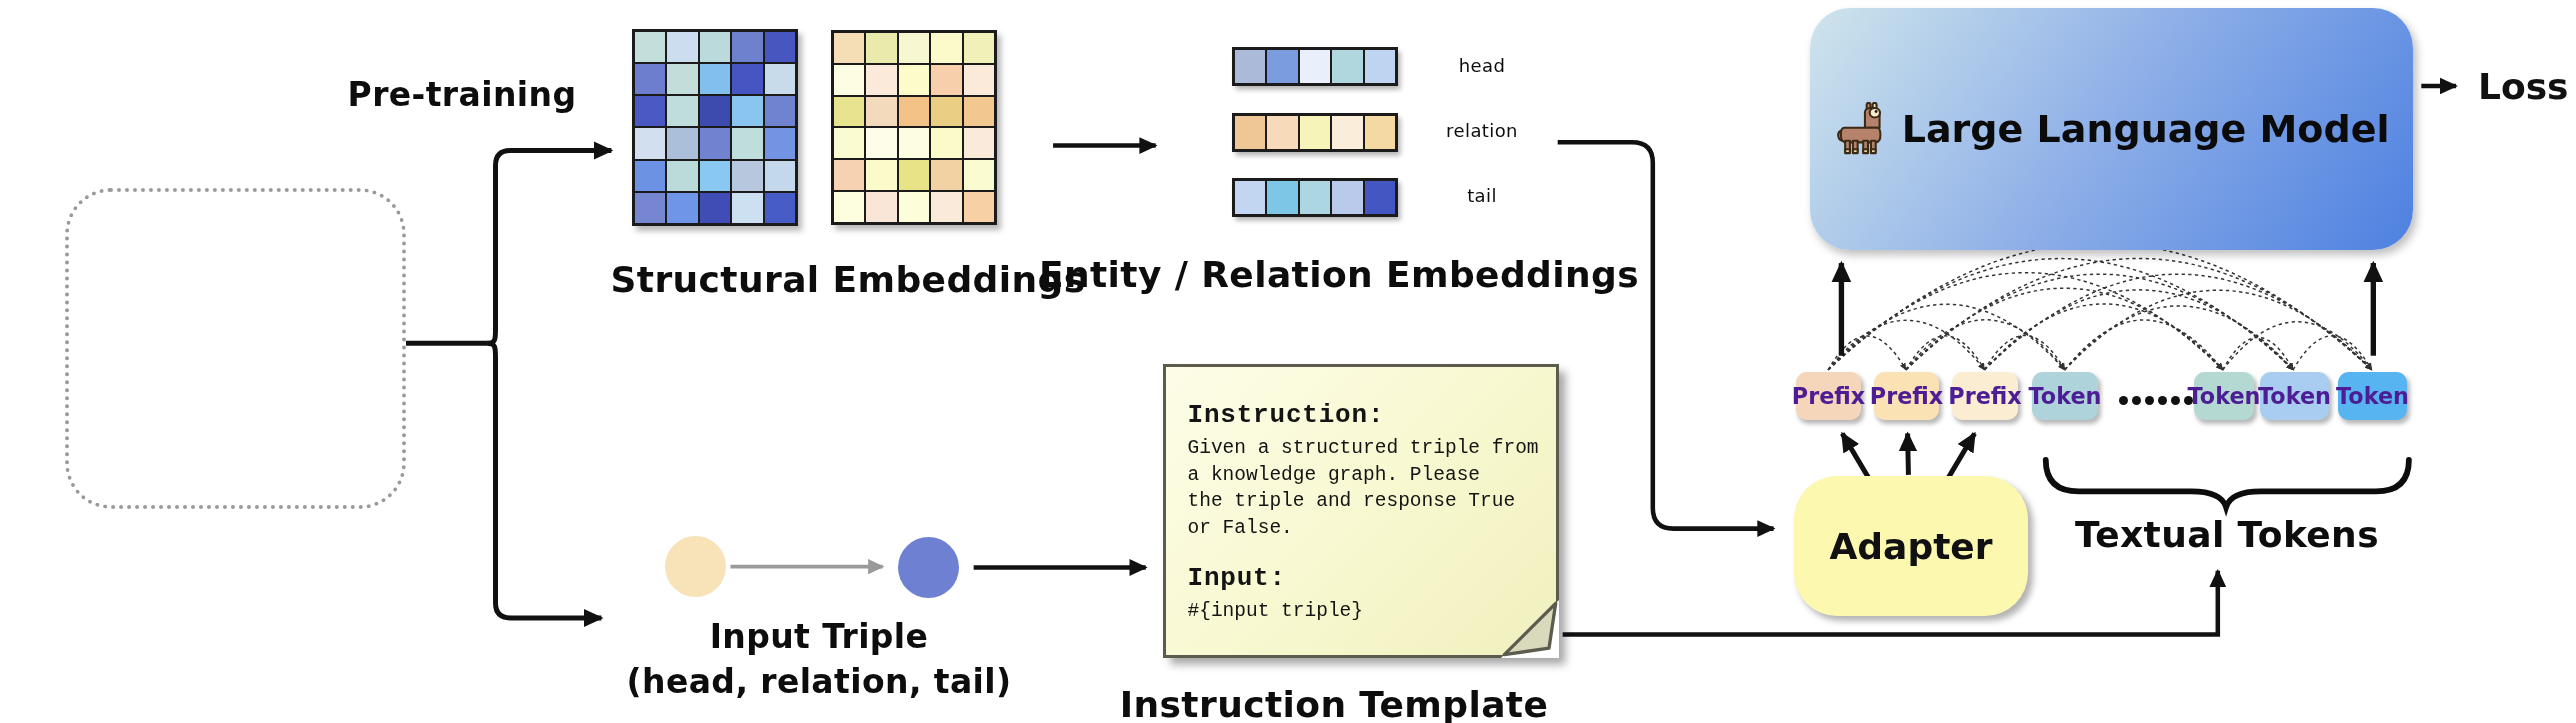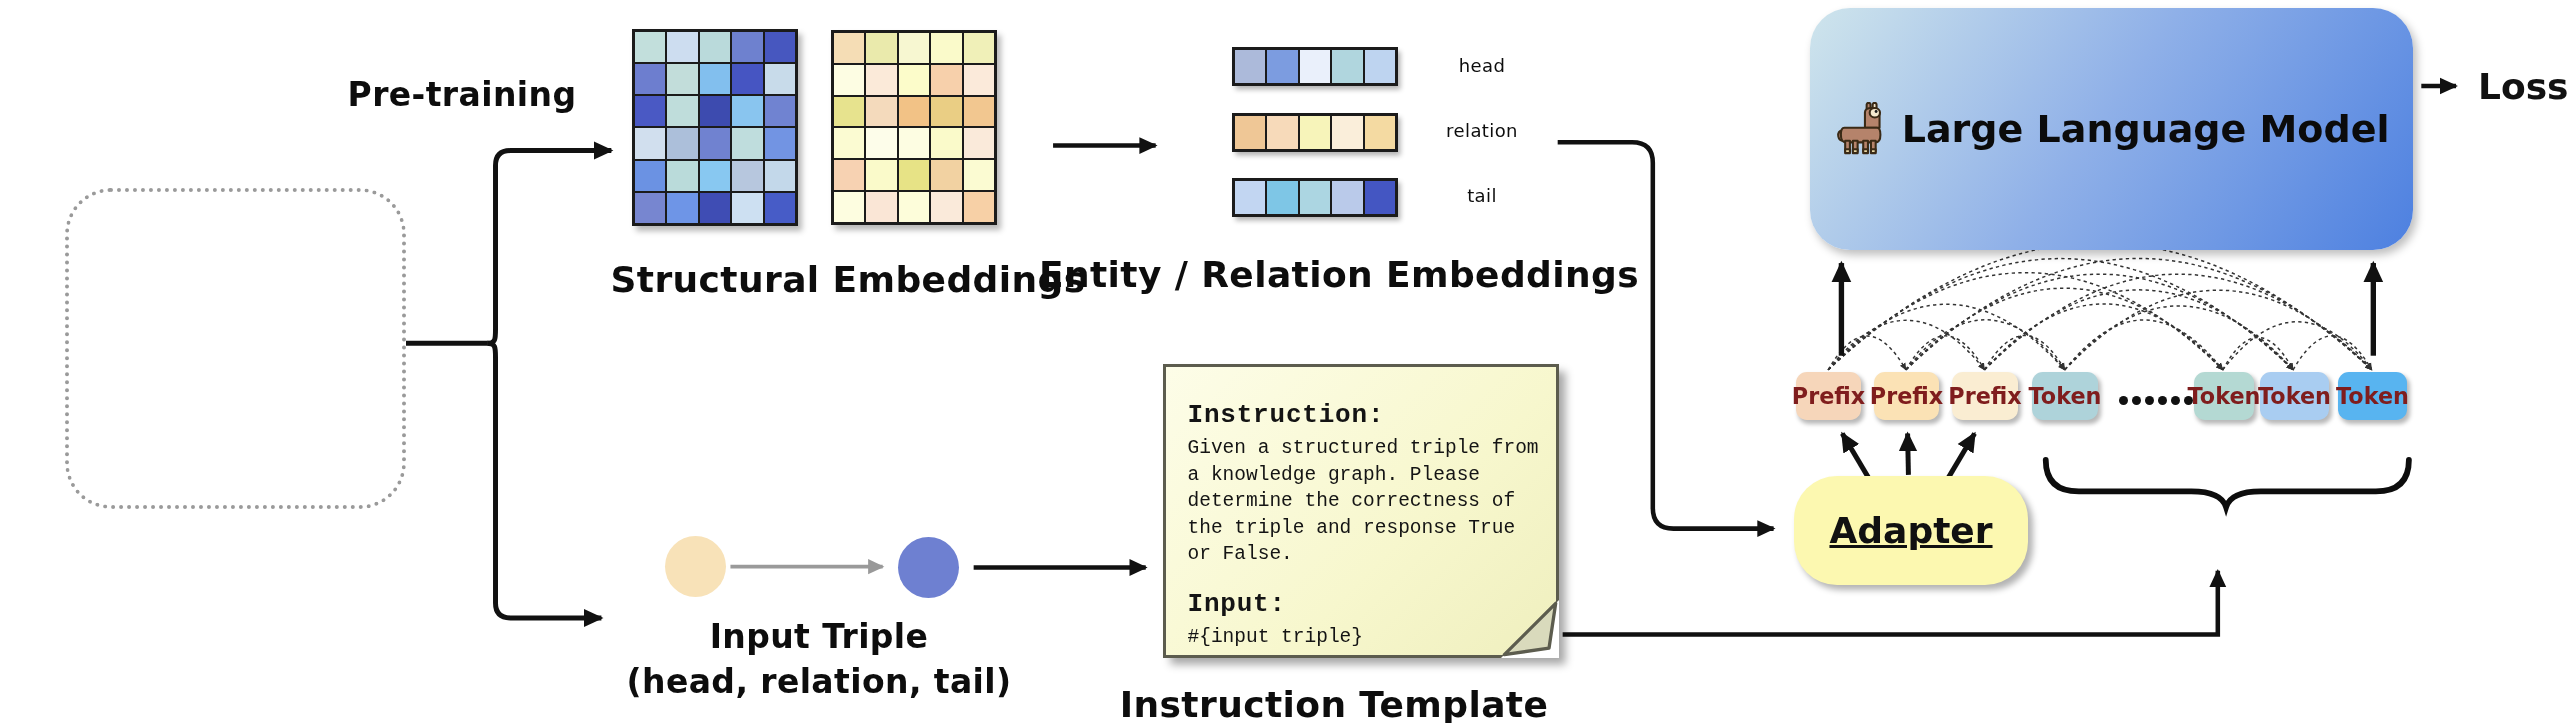--- a/index.html
+++ b/index.html
@@ -60,31 +60,31 @@
   }
   #note-inner { position:absolute; left:21.5px; top:33px; right:16.6px; }
   .note-h { font-size:26px; font-weight:700; letter-spacing:0.8px; margin:0 0 5px 0; }
   .note-line { font-size:19.5px; line-height:26.5px; white-space:nowrap; }
   #note-input-h { margin-top:21.5px; }
   #fold-mask { position:absolute; right:-3.3px; bottom:-3.3px; }
   #fold { position:absolute; right:-3.3px; bottom:-3.3px; }
 
   
   #adapter {
-    position:absolute; left:1794px; top:476px; width:234px; height:109px;
+    position:absolute; left:1794px; top:476px; width:234px; height:140px;
     border-radius:43px; display:flex; align-items:center; justify-content:center;
     box-shadow:4.1px 5px 6.6px rgba(0,0,0,0.3);
-    font-size:36px; font-weight:600;text-decoration:underline;
+    font-size:36px; font-weight:600;
   }
 
   
   .tok {
     position:absolute; top:372px; height:48px; border-radius:10.8px;
     display:flex; align-items:center; justify-content:center;
-    font-size:22.3px; font-weight:600; color:#7f1d1d;
+    font-size:22.3px; font-weight:600; color:#4c1d95;
     box-shadow:2.5px 3.3px 4.1px rgba(0,0,0,0.28);
   }
   .dots { position:absolute; top:396px; display:flex; gap:4.1px; align-items:center;
           box-shadow:none; }
   .dots i { width:9px; height:9px; border-radius:50%; background:#111; display:block; }
 
   
   #llm {
     position:absolute; left:1810px; top:8.3px; width:603px; height:242px;
     border-radius:40px; display:flex; align-items:center; justify-content:center; gap:13.2px;
@@ -293,40 +293,40 @@
   <div id="triple-tail" class="triple-node" style="background: rgb(110, 128, 209);"></div>
   <div class="caption cap-md" style="left:819px; top:636px;">Input Triple</div>
   <div class="caption cap-md" style="left:819px; top:681px;">(head, relation, tail)</div>
 
   <div id="note">
     <div id="note-inner">
       <div class="note-h">Instruction:</div>
       <div id="note-body">
           <div class="note-line">Given a structured triple from</div>
           <div class="note-line">a knowledge graph. Please</div>
-          <div class="note-line">determine the correctness of</div>
           <div class="note-line">the triple and response True</div>
           <div class="note-line">or False.</div>
         </div>
       <div class="note-h" id="note-input-h">Input:</div>
       <div class="note-line">#{input triple}</div>
     </div>
     <svg id="fold-mask" width="58" height="58" viewBox="0 0 70 70">
       <polygon points="70,0 70,70 0,70" fill="#ffffff"></polygon>
     </svg>
     <svg id="fold" width="58" height="58" viewBox="0 0 70 70">
       <polygon points="4,66 66,4 58,58" fill="#d9dabc" stroke="#5c5c4e" stroke-width="4" stroke-linejoin="round"></polygon>
     </svg>
   </div>
   <div class="caption cap-lg" style="left:1334px; top:704px;">Instruction Template</div>
 
   <div id="adapter" style="background: rgb(252, 248, 176);">
     <span>Adapter</span>
   </div>
 
+  <div class="caption cap-lg" style="left:2227px; top:534px;">Textual Tokens</div>
 
   <div id="token-row">
       <div class="tok" style="left: 1796px; width: 65px; background: rgb(246, 214, 186);">Prefix</div>
       <div class="tok" style="left: 1874px; width: 65px; background: rgb(251, 226, 181);">Prefix</div>
       <div class="tok" style="left: 1952px; width: 66px; background: rgb(250, 237, 210);">Prefix</div>
       <div class="tok" style="left: 2032px; width: 66px; background: rgb(174, 211, 218);">Token</div>
       <div class="dots" style="left: 2119px;">
         <i></i>
         <i></i>
         <i></i>

